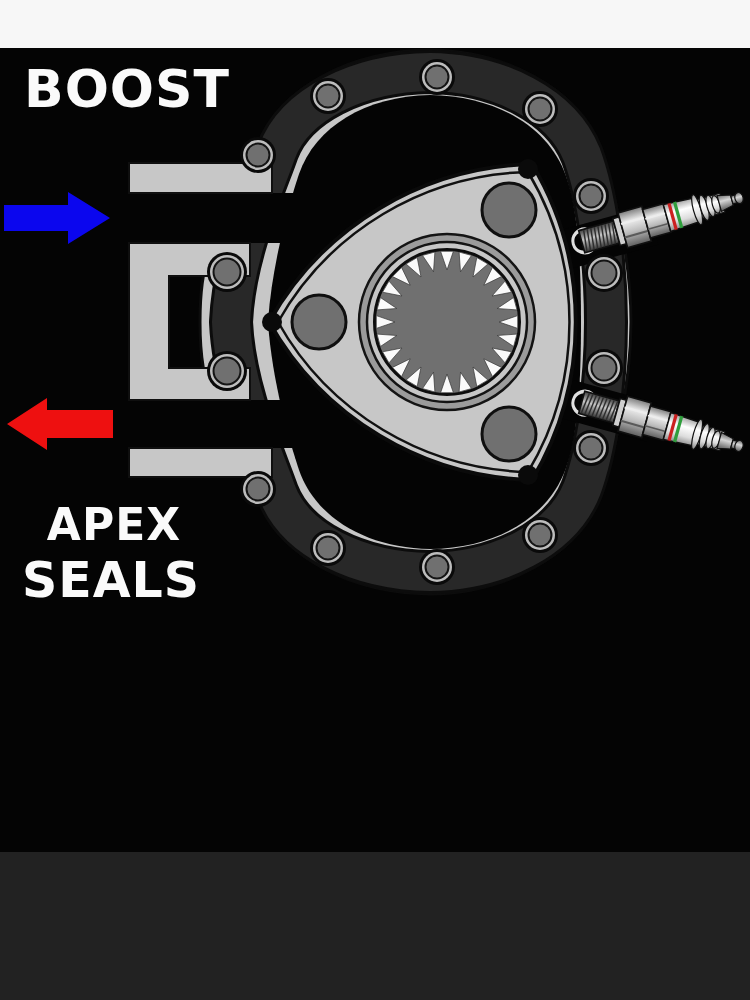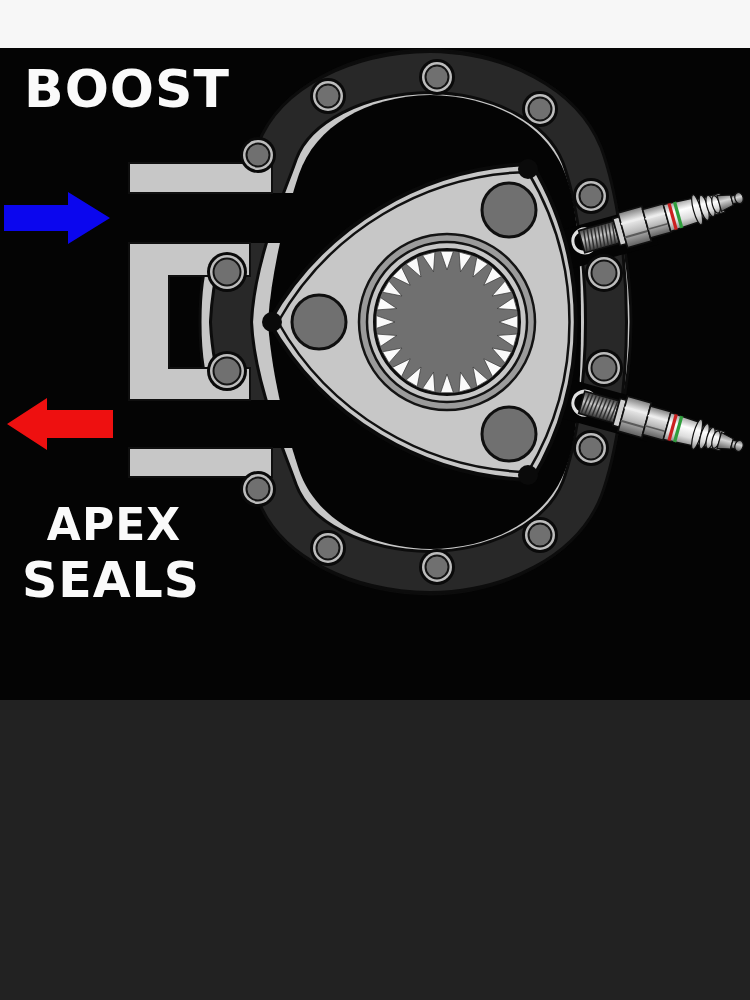--- a/index.html
+++ b/index.html
@@ -2,21 +2,21 @@
 <html style="--c-background: #040404; --c-matte: #f7f7f7; --c-housing-light: #c7c7c7; --c-housing-dark-band: #282828; --c-metal-mid: #707070; --c-bolt-ring: #bdbdbd; --c-hub-ring: #9b9b9b; --c-white: #fafafa; --c-boost-arrow: #0b06ee; --c-exhaust-arrow: #ee1010; --c-plug-stripe-red: #cc2020; --c-plug-stripe-green: #2f9e3c;"><head>
 <meta charset="utf-8">
 <style>
   :root{
     --c-background:#040404; --c-matte:#f7f7f7; --c-housing-light:#c7c7c7;
     --c-housing-dark-band:#282828; --c-metal-mid:#707070; --c-bolt-ring:#bdbdbd;
     --c-hub-ring:#9b9b9b; --c-white:#fafafa; --c-boost-arrow:#0b06ee;
     --c-exhaust-arrow:#ee1010; --c-plug-stripe-red:#cc2020; --c-plug-stripe-green:#2f9e3c;
   }
   html,body{margin:0;padding:0;background:#222;}
-  .canvas{position:relative;width:750px;height:700px;margin:0 auto;background:var(--c-background);overflow:hidden;}
+  .canvas{position:relative;width:750px;height:852px;margin:0 auto;background:var(--c-background);overflow:hidden;}
   svg{display:block;width:750px;height:1000px;}
   .label-text{font-family:"DejaVu Sans","Liberation Sans",sans-serif;font-weight:bold;fill:var(--c-white,#fafafa);letter-spacing:1px;}
 </style>
 </head>
 <body>
 
 <div class="canvas">
 <svg viewBox="0 0 750 1000">
   <defs>
     <linearGradient id="gTh" x1="0" y1="0" x2="0" y2="1">

